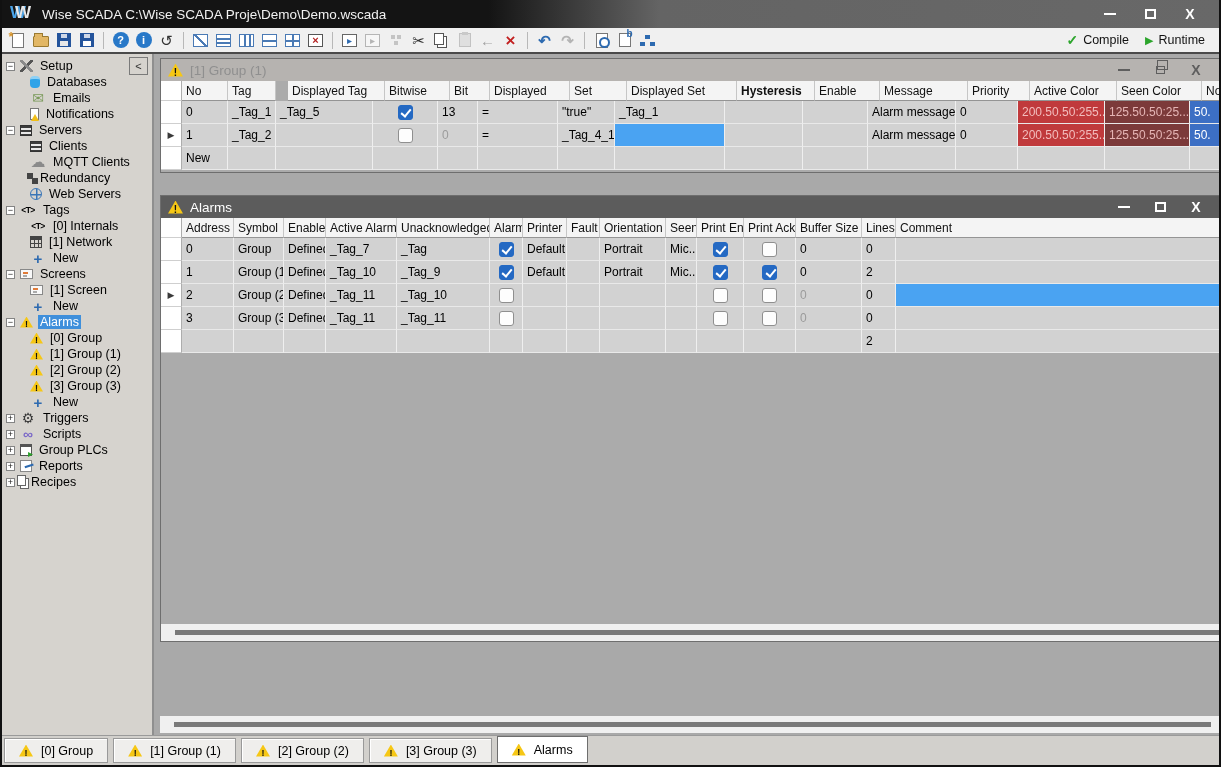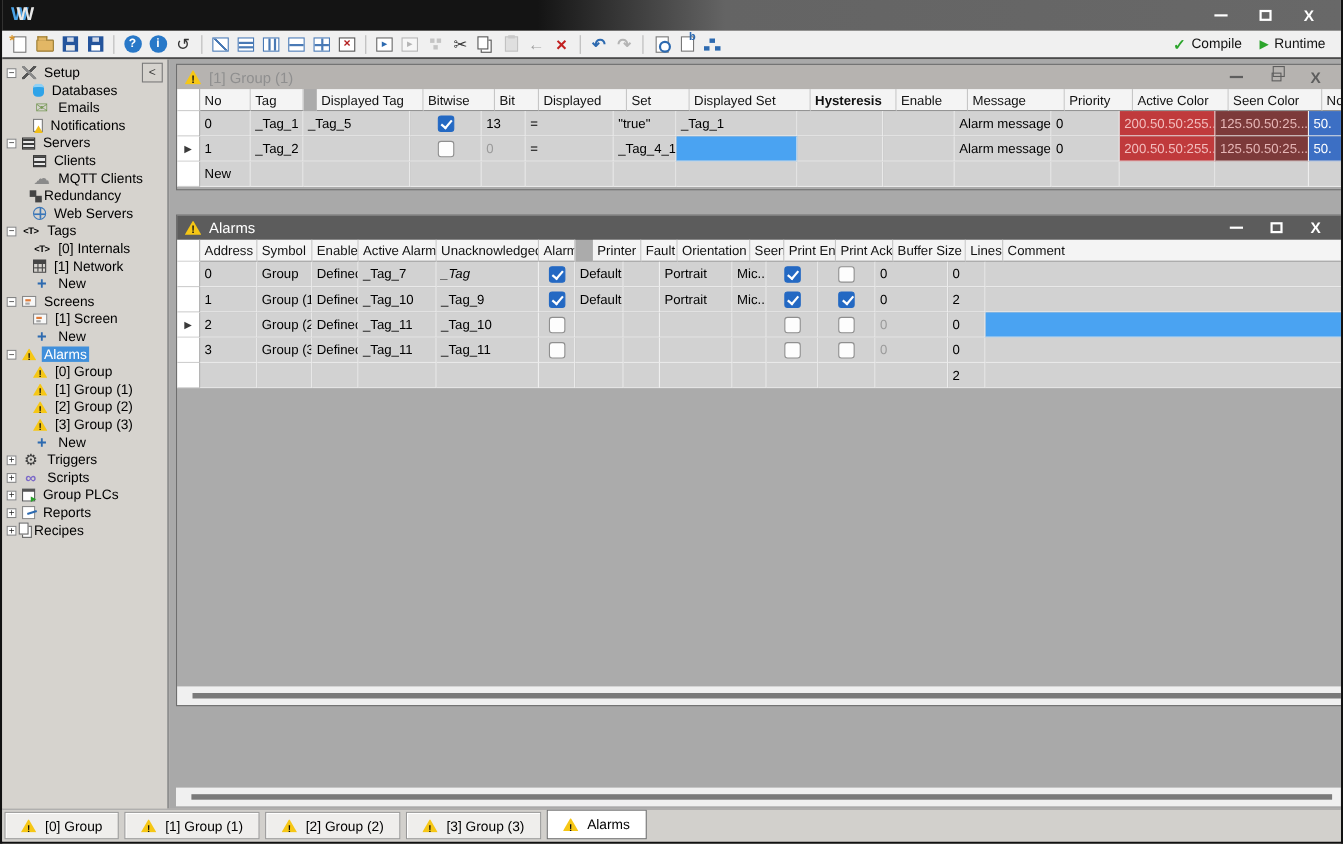--- a/index.html
+++ b/index.html
@@ -154,20 +154,21 @@
 </head>
 <body>
 
 <div class="app">
 
   <div class="titlebar">
     <span class="logo">
         <i class="b">W</i>
         <i class="w">W</i>
       </span>
+    <span class="tb-title">Wise SCADA C:\Wise SCADA Proje\Demo\Demo.wscada</span>
     <span class="wincontrols">
       <span class="wc wc-min">
           <i></i>
         </span>
       <span class="wc wc-max">
           <i></i>
         </span>
       <span class="wc wc-x">X</span>
     </span>
   </div>
@@ -507,37 +508,37 @@
         </div>
         <div id="alarms-grid" class="grid">
             <div class="g-row head">
               <div class="g-c g-selcol"></div>
               <div class="g-c" style="width: 52px;">Address</div>
               <div class="g-c" style="width: 50px; text-align: right;">Symbol</div>
               <div class="g-c" style="width: 42px;">Enable</div>
               <div class="g-c" style="width: 71px;">Active Alarm</div>
               <div class="g-c" style="width: 93px;">Unacknowledged</div>
               <div class="g-c" style="width: 33px;">Alarms</div>
-              <div class="g-c" style="width: 44px; margin-left: 16px;">Printer</div>
+              <div class="g-c" style="width: 44px;">Printer</div>
               <div class="g-c" style="width: 33px;">Fault</div>
               <div class="g-c" style="width: 66px;">Orientation</div>
               <div class="g-c" style="width: 31px;">Seen</div>
               <div class="g-c" style="width: 47px;">Print End</div>
               <div class="g-c" style="width: 52px;">Print Ack.</div>
               <div class="g-c" style="width: 66px;">Buffer Size</div>
               <div class="g-c" style="width: 34px;">Lines</div>
               <div class="g-c" style="width: 330px;">Comment</div>
             </div>
             <div class="g-row body">
               <div class="g-c g-selcol"></div>
               <div class="g-c" style="width: 52px;">0</div>
               <div class="g-c" style="width: 50px;">Group</div>
               <div class="g-c" style="width: 42px;">Defined</div>
               <div class="g-c" style="width: 71px;">_Tag_7</div>
-              <div class="g-c" style="width: 93px; font-style: italic;">_Tag</div>
+              <div class="g-c" style="width: 93px;">_Tag</div>
               <div class="g-c center" style="width: 33px;">
                 <span class="cb on"></span>
               </div>
               <div class="g-c" style="width: 44px;">Default</div>
               <div class="g-c" style="width: 33px;"></div>
               <div class="g-c" style="width: 66px;">Portrait</div>
               <div class="g-c" style="width: 31px;">Mic...</div>
               <div class="g-c center" style="width: 47px;">
                 <span class="cb on"></span>
               </div>

